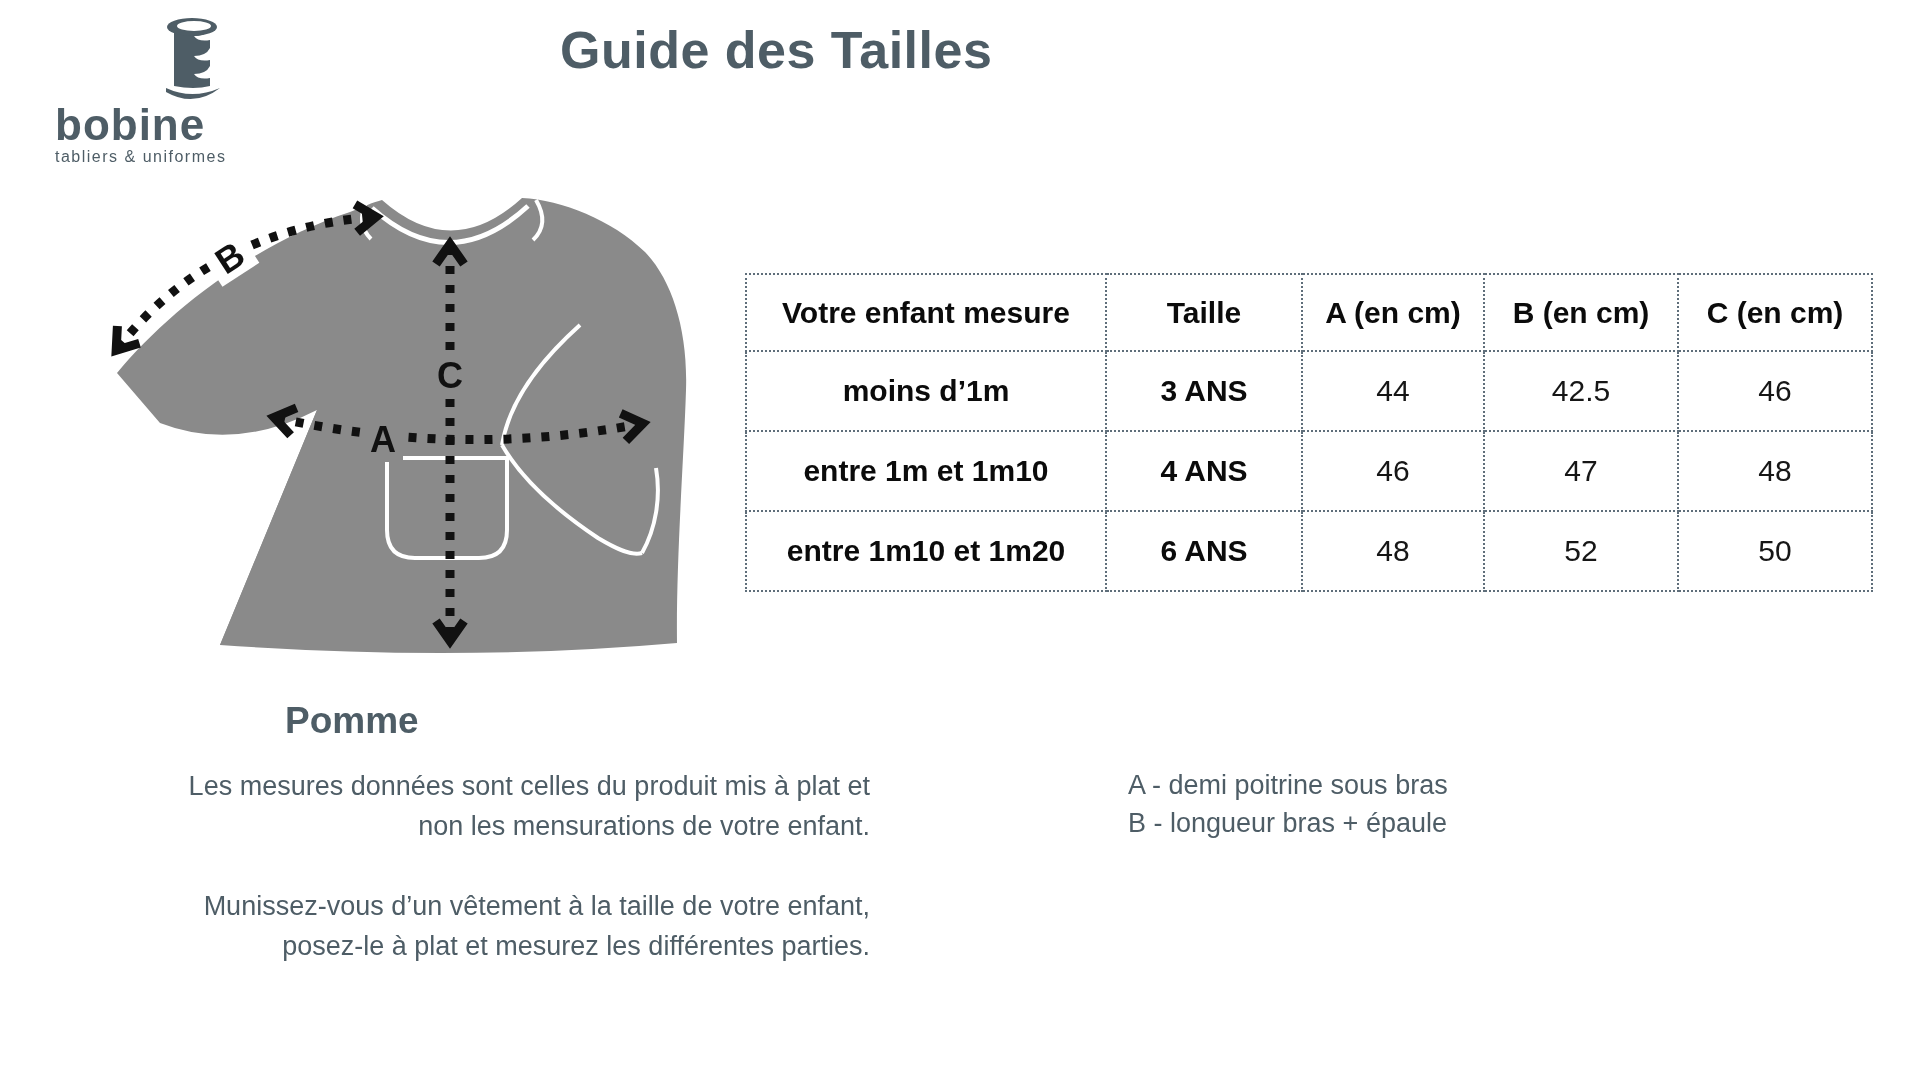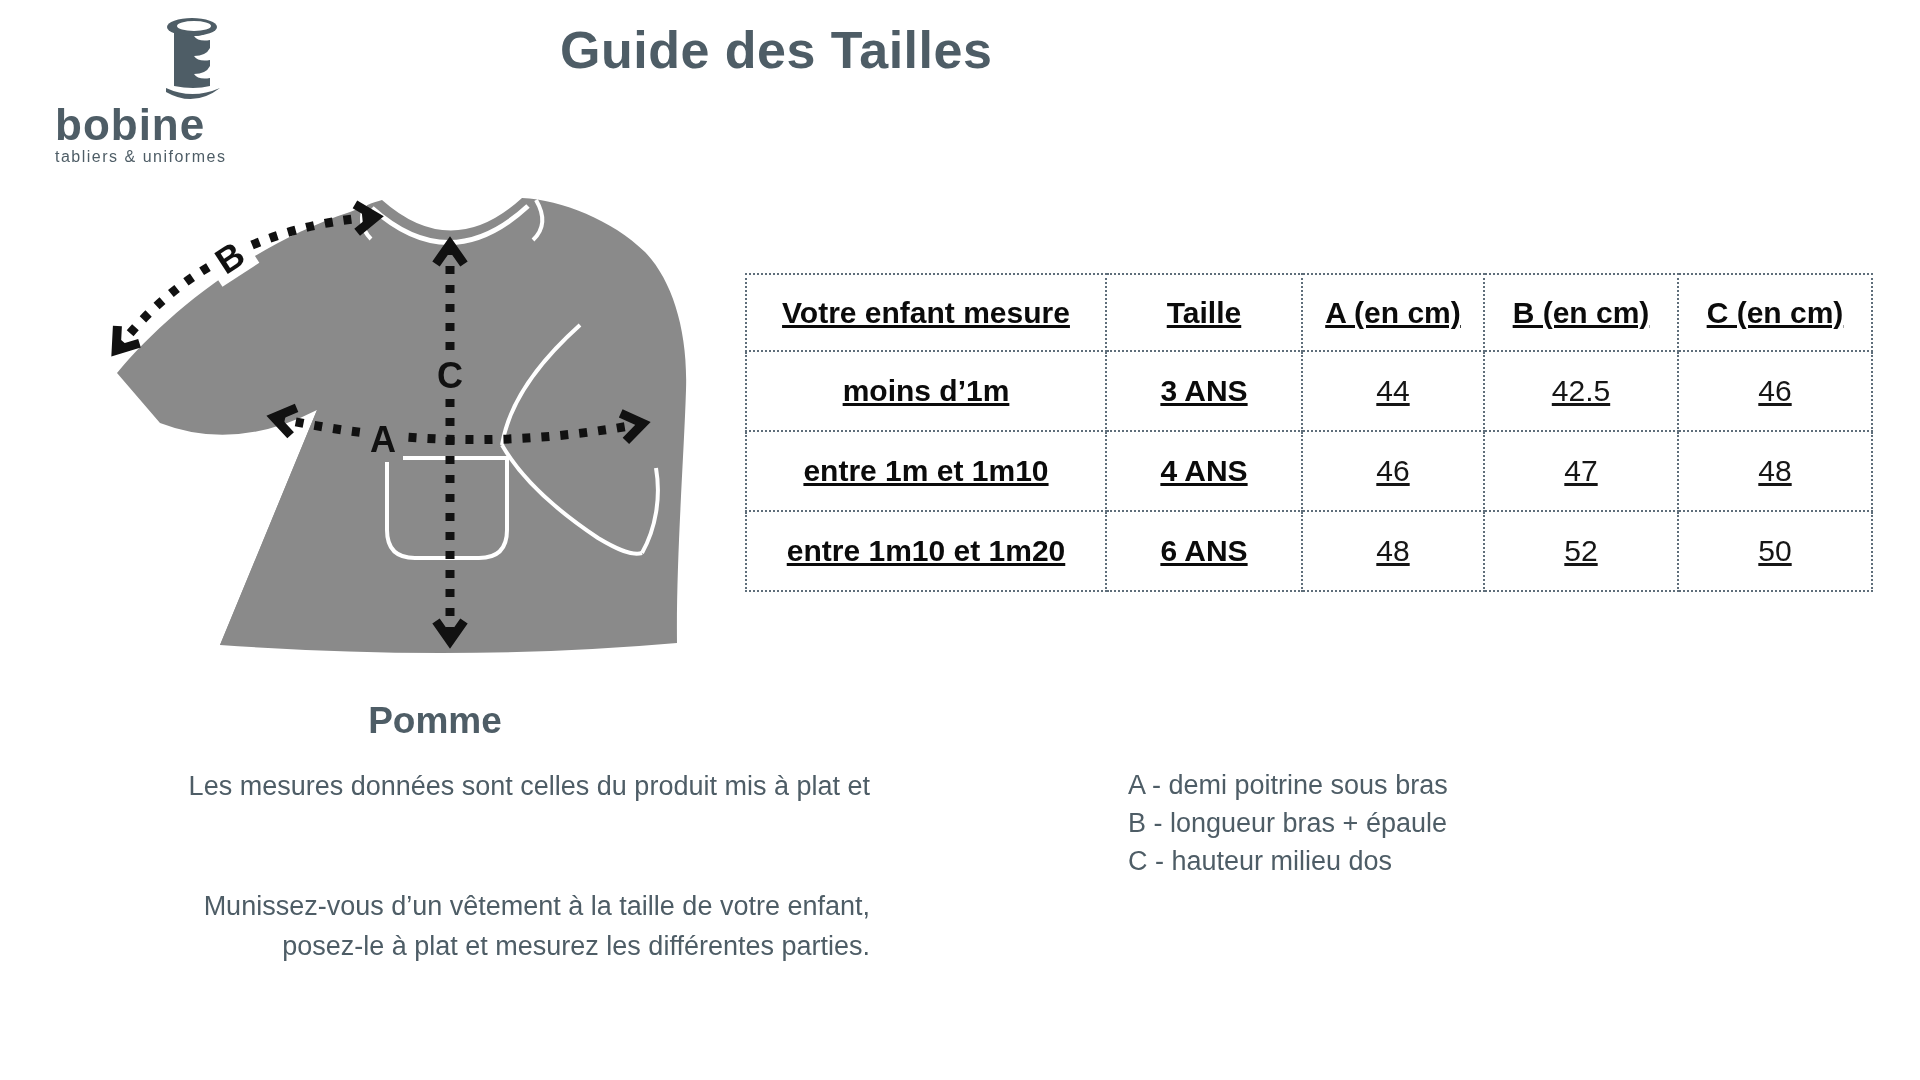--- a/index.html
+++ b/index.html
@@ -13,27 +13,27 @@
   .logo-tag{font-size:16px;color:#4e5d66;letter-spacing:1.5px;margin-top:0px;}
 
   
   .page-title{position:absolute;left:560px;top:20px;width:840px;text-align:left;
               font-size:52px;font-weight:700;color:#4e5d66;letter-spacing:.5px;}
 
   
   .diagram{position:absolute;left:70px;top:140px;width:620px;height:530px;}
 
   
-  .product-name{position:absolute;left:285px;top:700px;width:300px;text-align:center;
+  .product-name{position:absolute;left:285px;top:700px;width:300px;
                 font-size:37px;font-weight:700;color:#4e5d66;}
 
   
   .size-table{position:absolute;left:745px;top:273px;border-collapse:collapse;table-layout:fixed;}
   .size-table td,.size-table th{border:2px dotted #5f6e7a;text-align:center;vertical-align:middle;
-                                padding:0;background:#fff;text-decoration:underline;}
+                                padding:0;background:#fff;}
   .size-table th{height:75px;font-size:30px;font-weight:700;color:#0b0b0b;}
   .size-table td{height:78px;font-size:30px;color:#161616;}
   .size-table td.strong{font-weight:700;color:#0b0b0b;}
   .col-mesure{width:360px;} .col-taille{width:196px;}
   .col-a{width:182px;} .col-b{width:194px;} .col-c{width:194px;}
 
   
   .notes{position:absolute;left:25px;width:845px;text-align:right;
          font-size:27px;color:#4e5d66;line-height:40px;}
   .notes-1{top:766px;} .notes-2{top:886px;}
@@ -155,23 +155,23 @@
       <td class="strong">6 ANS</td>
       <td>48</td>
       <td>52</td>
       <td>50</td>
     </tr>
   </tbody>
 </table>
 
 <div class="notes notes-1">
   <div>Les mesures données sont celles du produit mis à plat et</div>
+  <div>non les mensurations de votre enfant.</div>
 </div>
 <div class="notes notes-2">
   <div>Munissez-vous d’un vêtement à la taille de votre enfant,</div>
   <div>posez-le à plat et mesurez les différentes parties.</div>
 </div>
 
 <div class="legend">
   <div>A - demi poitrine sous bras</div>
   <div>B - longueur bras + épaule</div>
-  <div>C - hauteur milieu dos</div>
 </div>
 
 </body></html>

